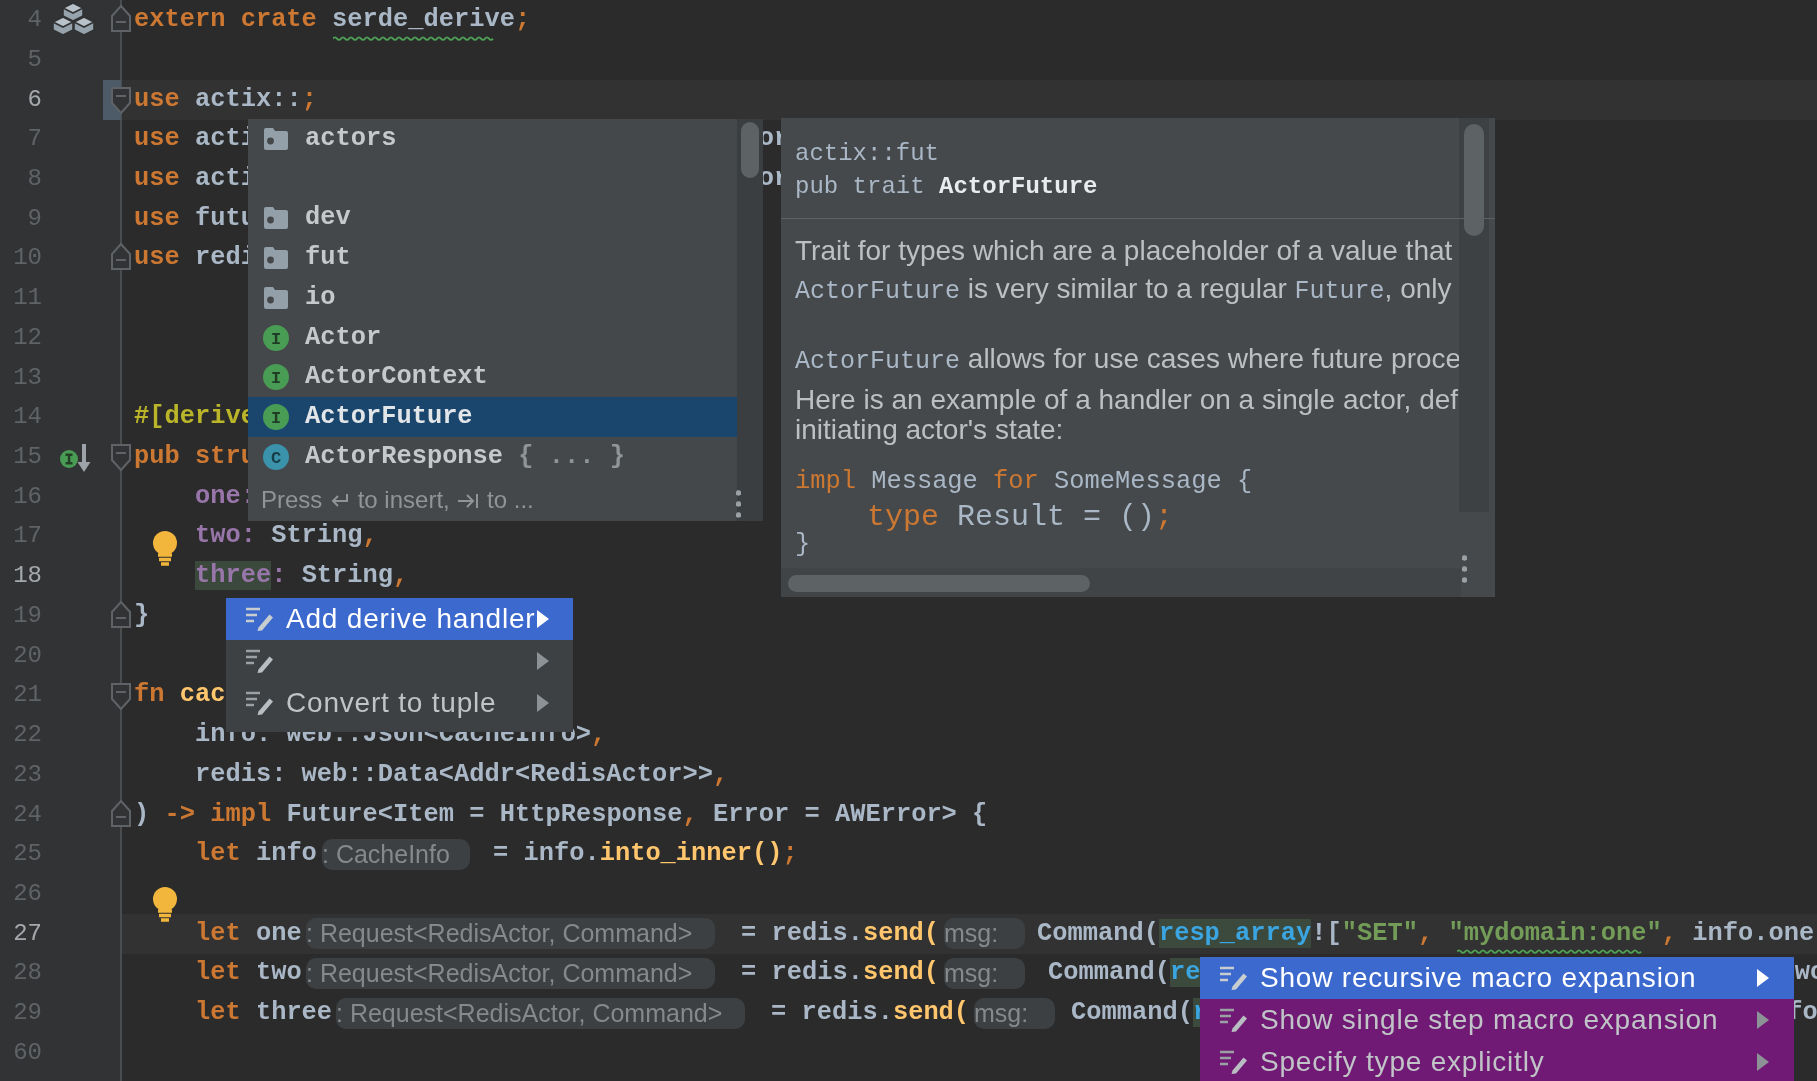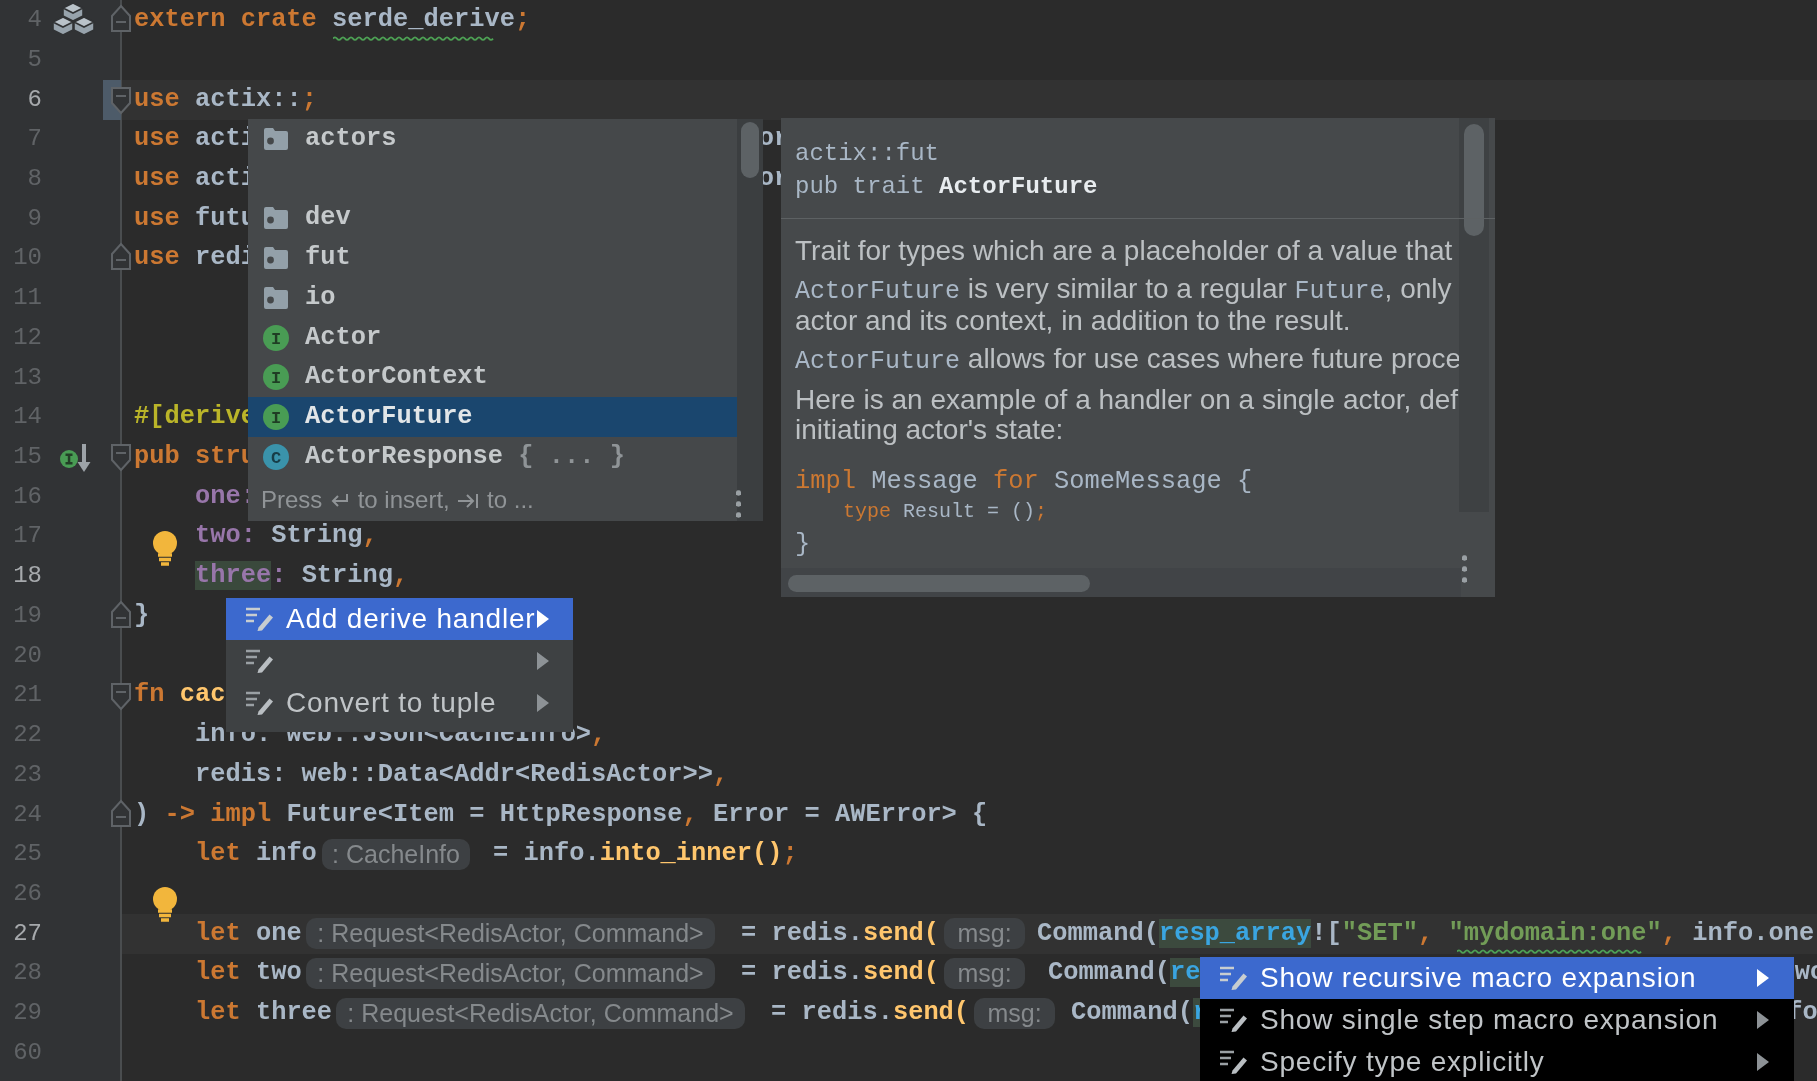--- a/index.html
+++ b/index.html
@@ -6,21 +6,21 @@
 .ln{position:absolute;left:0;width:42px;text-align:right;font:24px/40px "Liberation Mono",monospace;color:#606366}
 .ln.hi{color:#a6a9ac}
 .cl{position:absolute;left:134px;white-space:pre;font:bold 25.4px/40px "Liberation Mono",monospace;color:#a9b7c6}
 .seg{position:absolute;white-space:pre;font:bold 25.4px/40px "Liberation Mono",monospace;color:#a9b7c6}
 .k{color:#cc7832}
 .fld{color:#9876aa}
 .fny{color:#ffc66d}
 .str{color:#729c57}
 .mac{color:#3aa5e0;background:#3c4a3e}
 .ann{color:#bbb529}
-.pill{position:absolute;height:31px;border-radius:10px;background:#3d4043;color:#85898c;font:25px/31px "Liberation Sans",sans-serif;text-align:center;overflow:hidden;white-space:nowrap}
+.pill{position:absolute;height:31px;border-radius:10px;background:#3d4043;color:#85898c;font:25px/31px "Liberation Sans",sans-serif;overflow:hidden;white-space:nowrap}
 .rowhl{position:absolute;left:122px;right:0;height:40px;background:#323232}
 .popup{position:absolute;background:#45484a}
 .crow{position:absolute;left:0;width:489px;height:40px}
 .crow .ic{position:absolute;left:13px;top:5px}
 .crow .t{position:absolute;left:57px;font:bold 25.4px/40px "Liberation Mono",monospace;color:#c5c9cb;white-space:pre}
 .mrow{position:absolute;left:0;right:0;height:42px}
 .mrow .t{position:absolute;left:60px;font:28px/42px "Liberation Sans",sans-serif;color:#c0c4c7;white-space:pre;letter-spacing:.8px}
 .mrow .ic{position:absolute;left:19px;top:7px}
 .doc-s{font:28px/1 "Liberation Sans",sans-serif;color:#bcc0c3;position:absolute;white-space:pre}
 .doc-m{font-family:"Liberation Mono",monospace;font-size:25px;color:#a9b7c6}
@@ -238,26 +238,25 @@
       </svg></div>
   <div class="abs" style="left:493px;top:3px;width:18px;height:56px;border-radius:9px;background:#5d6265"></div>
 </div>
 
 <div class="popup" style="left:781px;top:118px;width:714px;height:479px;background:#46494b;overflow:hidden">
   <div class="abs" style="left:0;top:0;width:680px;height:479px;overflow:hidden">
     <div class="doc-c" style="left:14px;top:24px">actix::fut</div>
     <div class="doc-c" style="left:14px;top:57px">pub trait <span style="font-weight:bold;color:#e8ecef">ActorFuture</span></div>
     <div class="doc-s" style="left:14px;top:119px">Trait for types which are a placeholder of a value that may become avail</div>
     <div class="doc-s" style="left:14px;top:157px"><span class="doc-m">ActorFuture</span> is very similar to a regular <span class="doc-m">Future</span>, only it can be polled</div>
-    <div class="doc-s" style="left:14px;top:189px">actor and its context, in addition to the result.</div>
     <div class="doc-s" style="left:14px;top:227px"><span class="doc-m">ActorFuture</span> allows for use cases where future processing requires</div>
     <div class="doc-s" style="left:14px;top:268px">Here is an example of a handler on a single actor, deferring work to</div>
     <div class="doc-s" style="left:14px;top:298px">initiating actor's state:</div>
     <div class="doc-c" style="left:14px;top:351px;font-size:25.4px"><span class="k">impl</span> Message <span class="k">for</span> SomeMessage {</div>
-    <div class="doc-c" style="left:14px;top:384px;font-size:20px">    <span class="k">type</span> Result = ()<span class="k">;</span></div>
+    <div class="doc-c" style="left:14px;top:384px;font-size:30px">    <span class="k">type</span> Result = ()<span class="k">;</span></div>
     <div class="doc-c" style="left:14px;top:414px;font-size:25.4px">}</div>
   </div>
   <div class="abs" style="left:678px;top:0;width:30px;height:394px;background:#3e4143"></div>
   <div class="abs" style="left:683px;top:6px;width:20px;height:112px;border-radius:10px;background:#5d6265"></div>
   <div class="abs" style="left:0;top:450px;width:680px;height:29px;background:#414447"></div>
   <div class="abs" style="left:7px;top:457px;width:302px;height:17px;border-radius:8.5px;background:#5d6265"></div>
   <div class="abs" style="left:0;top:99.5px;width:714px;height:1px;background:#5d6163"></div>
   <div class="abs" style="left:681px;top:437px;width:5px;height:30px"><svg width="5" height="30">
         <circle cx="2.5" cy="3" r="2.7" fill="#9aa0a4"></circle>
         <circle cx="2.5" cy="14" r="2.7" fill="#9aa0a4"></circle>
@@ -291,21 +290,21 @@
         <path d="M1 4 H15 M1 10 H12 M1 16 H9" stroke="#9aa0a4" stroke-width="2.6"></path>
         <path d="M13.5 22.5 L24.5 9.5 L28 12.5 L17 25.5 L12.5 26 Z" fill="#b9bec2"></path>
       </svg>
       <span class="t">Convert to tuple</span>
       <svg class="abs" style="left:310px;top:12px" width="14" height="18">
         <path d="M1 0 L13 9 L1 18 Z" fill="#8d9296"></path>
       </svg>
     </div>
 </div>
 
-<div class="popup" style="left:1200px;top:957px;width:594px;height:124px;background:#000000">
+<div class="popup" style="left:1200px;top:957px;width:594px;height:124px;background:#701a75">
   <div class="abs" style="left:0;top:0;width:594px;height:42px;background:#3c69ce"></div>
   <div class="mrow" style="top:0">
       <svg class="ic" width="30" height="28" viewBox="0 0 30 28">
         <path d="M1 4 H15 M1 10 H12 M1 16 H9" stroke="#c8cdd0" stroke-width="2.6"></path>
         <path d="M13.5 22.5 L24.5 9.5 L28 12.5 L17 25.5 L12.5 26 Z" fill="#c8cdd0"></path>
       </svg>
       <span class="t" style="color:#fff">Show recursive macro expansion</span>
       <svg class="abs" style="left:556px;top:12px" width="14" height="18">
         <path d="M1 0 L13 9 L1 18 Z" fill="#fff"></path>
       </svg>

